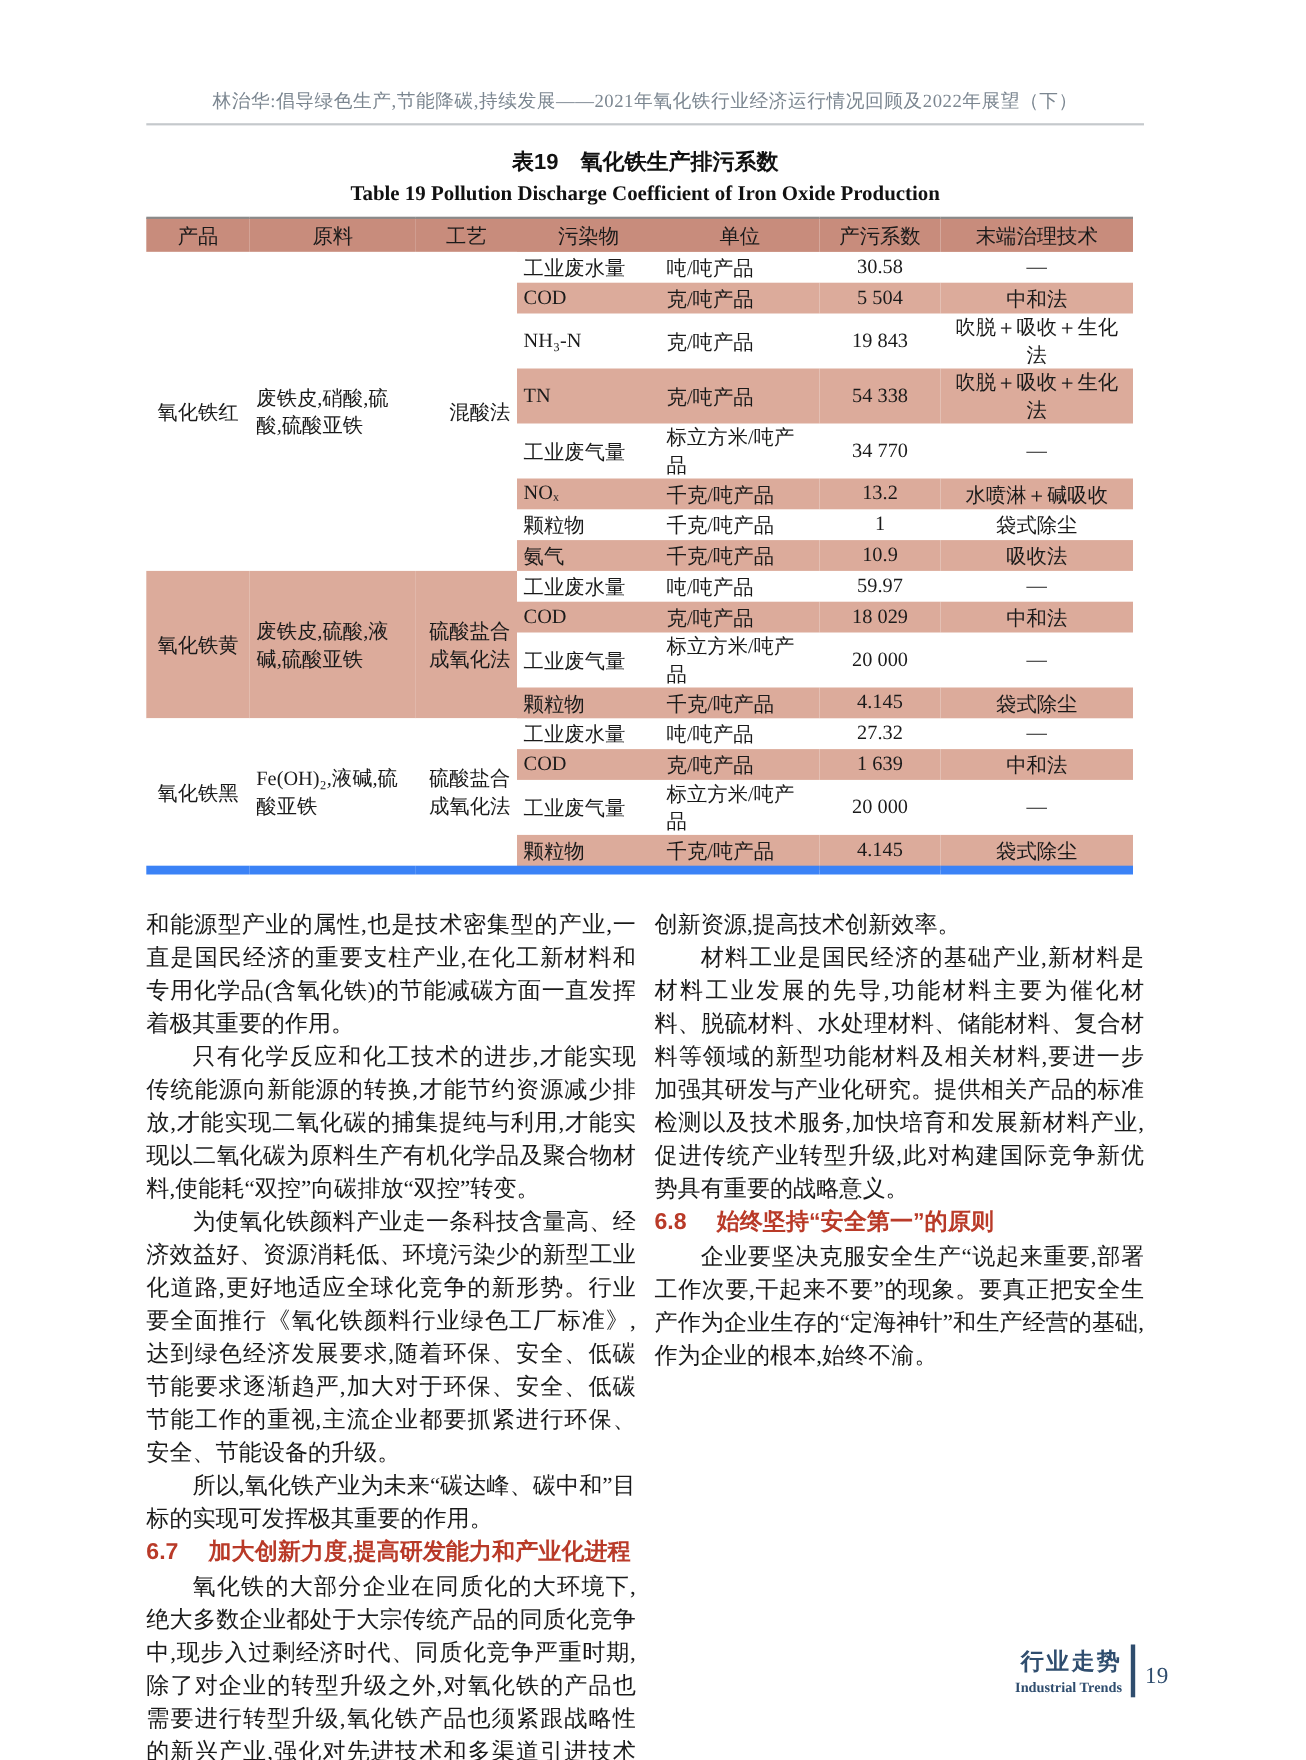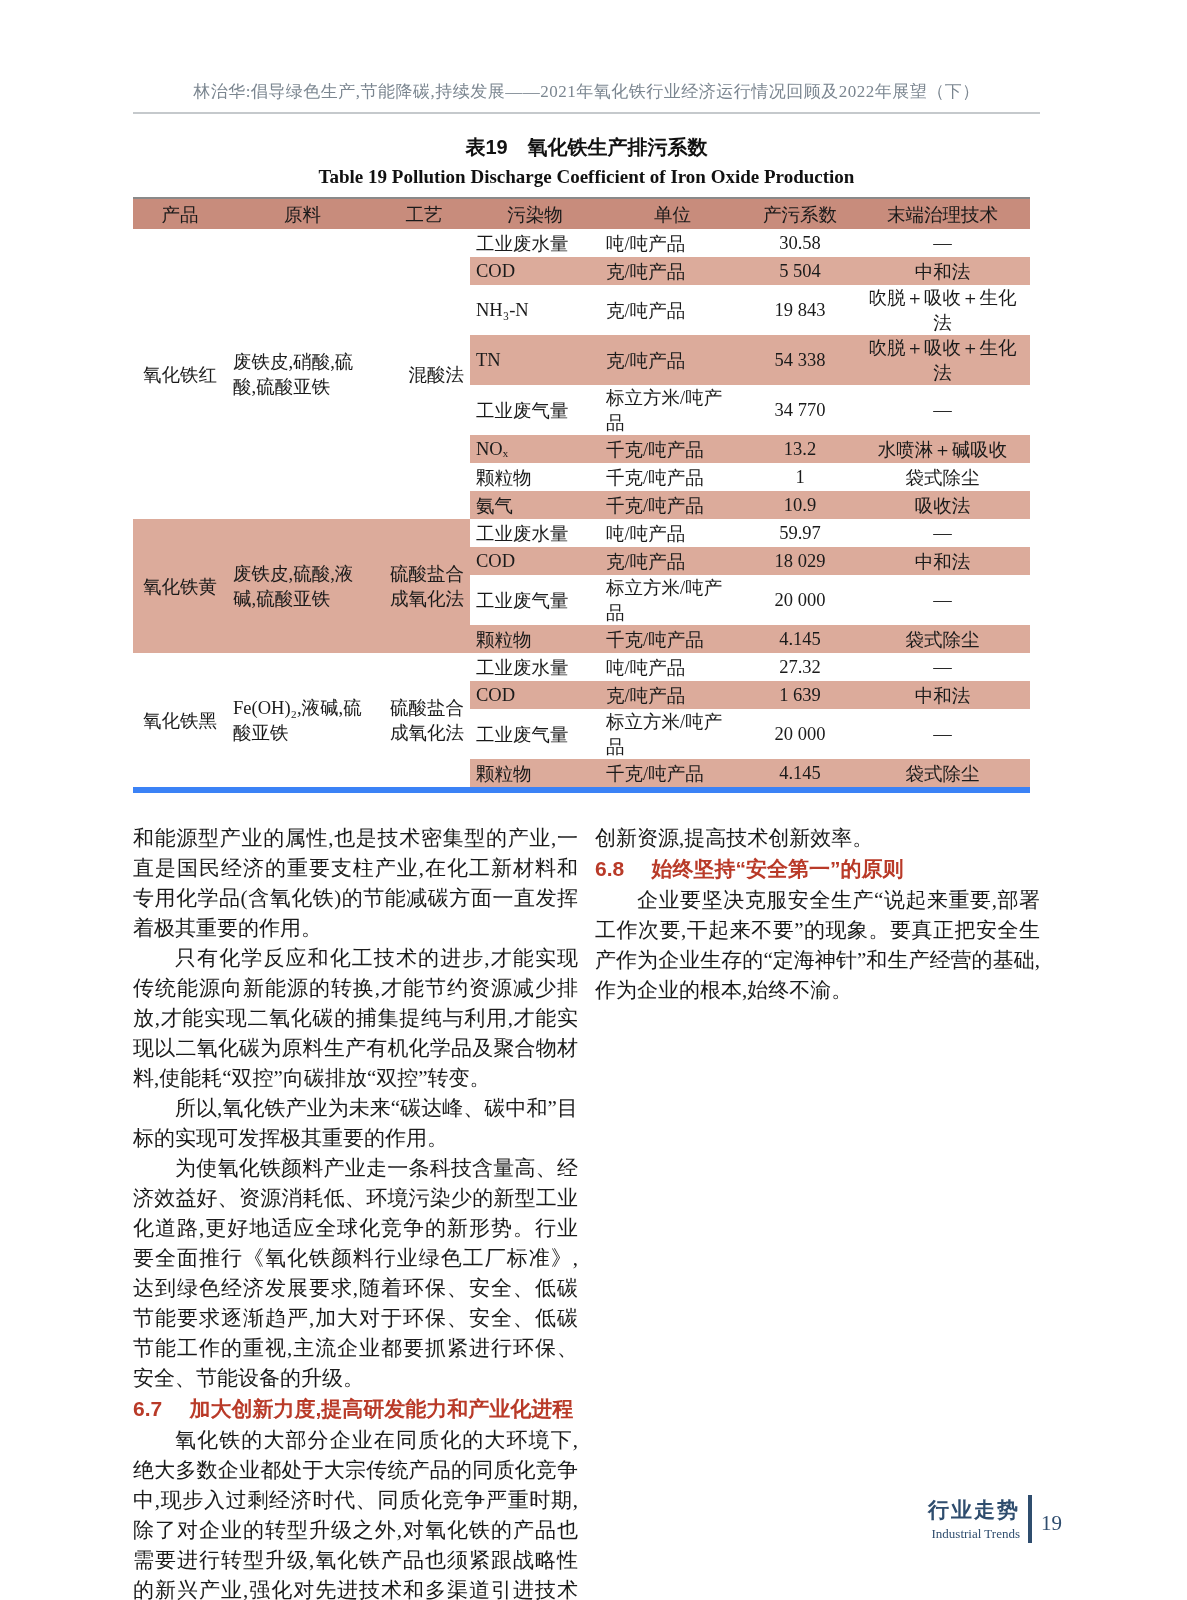--- a/index.html
+++ b/index.html
@@ -41,21 +41,21 @@
     font-weight:bold;
     font-size:19px;
     color:#111;
   }
   
   table.pollution{
     margin-top:9px;
     width:897px;
     border-collapse:collapse;
     border-top:2px solid #8a8a8a;
-    border-bottom:6px solid #3b82f6;
+    border-bottom:8px solid #3b82f6;
     font-size:18.5px;
     table-layout:fixed;
   }
   table.pollution th{
     background:var(--table-header-bg,#c88c7c);
     font-weight:normal;
     height:30px;
     text-align:center;
     padding:0 4px;
   }
@@ -109,20 +109,21 @@
   .footer-text{text-align:right;color:var(--footer-blue,#2f4d6e);}
   .footer-cn{
     font-family:"Liberation Sans","DejaVu Sans",sans-serif;
     font-weight:bold;
     font-size:21px;
     letter-spacing:2px;
   }
   .footer-en{
     font-size:13px;
     margin-top:2px;
+    font-weight:bold;
   }
   .footer-divider{
     width:4px;height:48px;
     background:var(--footer-blue,#2f4d6e);
     margin:0 9px 0 8px;
   }
   .page-number{
     font-size:21px;
     color:var(--footer-blue,#2f4d6e);
     margin-top:8px;
@@ -266,27 +267,28 @@
           <td class="c-coeff">4.145</td>
           <td class="c-treat">袋式除尘</td>
         </tr>
       </tbody>
   </table>
 
   <div class="columns">
     <div class="bodycol" id="col-left">
         <p class="p">和能源型产业的属性,也是技术密集型的产业,一直是国民经济的重要支柱产业,在化工新材料和专用化学品(含氧化铁)的节能减碳方面一直发挥着极其重要的作用。</p>
         <p class="p-indent">只有化学反应和化工技术的进步,才能实现传统能源向新能源的转换,才能节约资源减少排放,才能实现二氧化碳的捕集提纯与利用,才能实现以二氧化碳为原料生产有机化学品及聚合物材料,使能耗“双控”向碳排放“双控”转变。</p>
+        <p class="p-indent">为使氧化铁颜料产业走一条科技含量高、经济效益好、资源消耗低、环境污染少的新型工业化道路,更好地适应全球化竞争的新形势。行业要全面推行《氧化铁颜料行业绿色工厂标准》,达到绿色经济发展要求,随着环保、安全、低碳节能要求逐渐趋严,加大对于环保、安全、低碳节能工作的重视,主流企业都要抓紧进行环保、安全、节能设备的升级。</p>
         <p class="p-indent">所以,氧化铁产业为未来“碳达峰、碳中和”目标的实现可发挥极其重要的作用。</p>
-        <p class="p-indent">为使氧化铁颜料产业走一条科技含量高、经济效益好、资源消耗低、环境污染少的新型工业化道路,更好地适应全球化竞争的新形势。行业要全面推行《氧化铁颜料行业绿色工厂标准》,达到绿色经济发展要求,随着环保、安全、低碳节能要求逐渐趋严,加大对于环保、安全、低碳节能工作的重视,主流企业都要抓紧进行环保、安全、节能设备的升级。</p>
         <div class="sec-heading"><span class="sec-num">6.7</span><span>加大创新力度,提高研发能力和产业化进程</span></div>
         <p class="p-indent">氧化铁的大部分企业在同质化的大环境下,绝大多数企业都处于大宗传统产品的同质化竞争中,现步入过剩经济时代、同质化竞争严重时期,除了对企业的转型升级之外,对氧化铁的产品也需要进行转型升级,氧化铁产品也须紧跟战略性的新兴产业,强化对先进技术和多渠道引进技术的研发力度和能力,加强产学研合作,深化与高校、科研院所的合作,获取各类</p>
       </div>
     <div class="bodycol" id="col-right">
         <p class="p">创新资源,提高技术创新效率。</p>
+        <p class="p-indent">材料工业是国民经济的基础产业,新材料是材料工业发展的先导,功能材料主要为催化材料、脱硫材料、水处理材料、储能材料、复合材料等领域的新型功能材料及相关材料,要进一步加强其研发与产业化研究。提供相关产品的标准检测以及技术服务,加快培育和发展新材料产业,促进传统产业转型升级,此对构建国际竞争新优势具有重要的战略意义。</p>
         <div class="sec-heading"><span class="sec-num">6.8</span><span>始终坚持“安全第一”的原则</span></div>
         <p class="p-indent">企业要坚决克服安全生产“说起来重要,部署工作次要,干起来不要”的现象。要真正把安全生产作为企业生存的“定海神针”和生产经营的基础,作为企业的根本,始终不渝。</p>
       </div>
   </div>
 
   <div class="page-footer">
     <div class="footer-text">
       <div class="footer-cn">行业走势</div>
       <div class="footer-en">Industrial Trends</div>
     </div>

